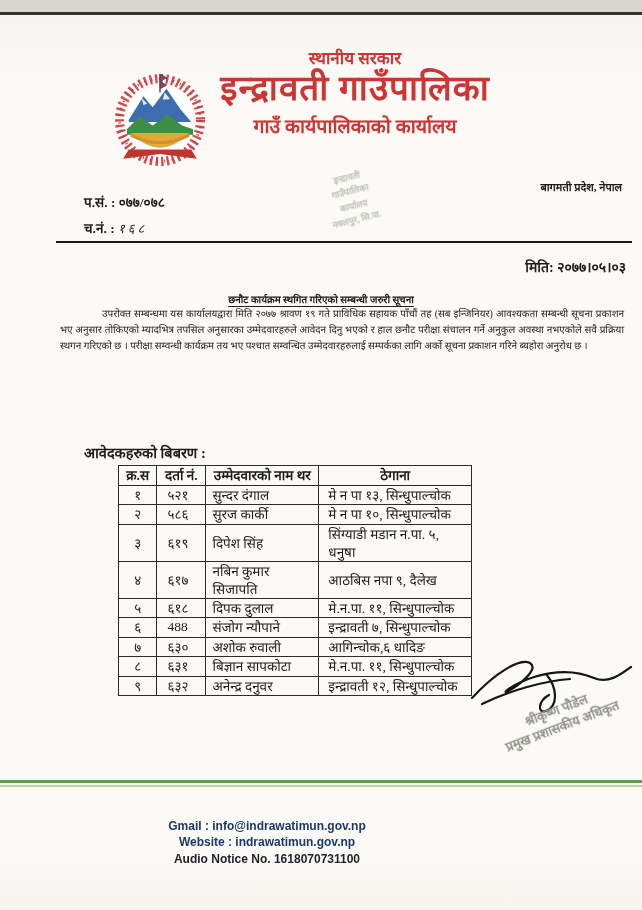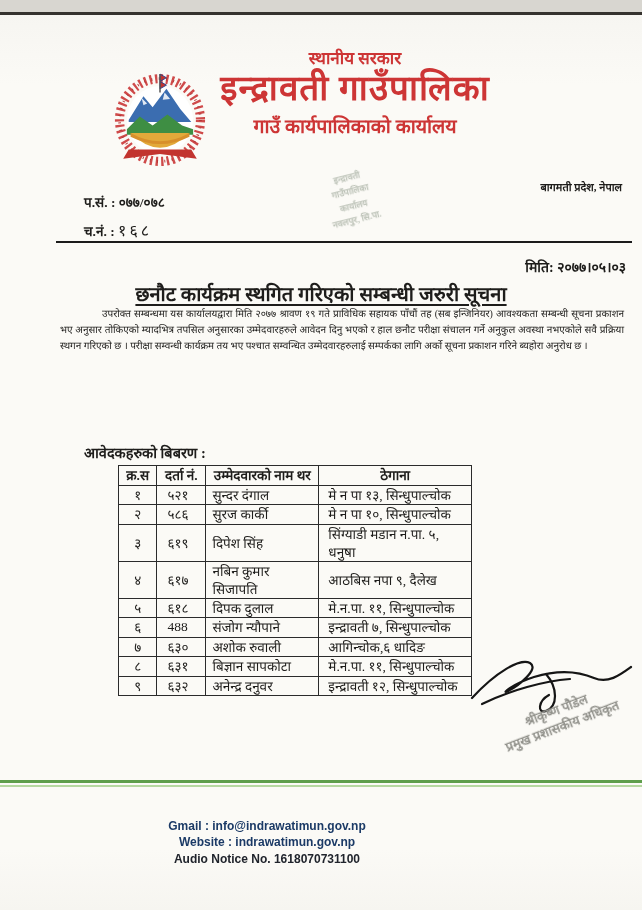--- a/index.html
+++ b/index.html
@@ -15,34 +15,34 @@
   
   .logo { position:absolute; left:114px; top:54px; width:92px; height:110px; }
   .header-block { position:absolute; left:105px; top:34px; width:500px; text-align:center; }
   .gov-label { color:var(--header-red); font-weight:bold; font-size:17px; }
   .muni-name { color:var(--header-red); font-weight:bold; font-size:35px; line-height:1.15; letter-spacing:1px; }
   .office-name { color:var(--header-red); font-weight:bold; font-size:19.5px; margin-top:3px; }
   .location { color:var(--location-maroon); font-weight:bold; font-size:14px; margin-top:3px; }
   .province { position:absolute; right:20px; top:167px; font-weight:bold; font-size:11px; }
 
   .meta-left { position:absolute; left:84px; top:178px; font-size:13.5px; font-weight:bold; line-height:1.9; }
-  .hand-value { font-size:16px; letter-spacing:3px; font-weight:normal;text-align:right; }
+  .hand-value { font-style:italic; font-size:13px; letter-spacing:3px; font-weight:normal;text-align:right; }
 
   .stamp-faint {
     position:absolute; left:292px; top:158px; width:120px; text-align:center;
     transform:rotate(-14deg); color:#7d8a78; opacity:.5; font-size:9px; line-height:1.6;
     filter:blur(.4px); font-weight:bold;
   }
 
   .rule { position:absolute; top:229px; left:56px; width:576px; height:2px; background:#1b1b1b; }
   .date-line { position:absolute; top:245px; right:16px; font-weight:bold; font-size:14px; }
 
   .notice-title {
-    position:absolute; top:268px; left:0; width:642px; text-align:center;
-    font-weight:bold; font-size:20px;
+    position:absolute; top:280px; left:0; width:642px; text-align:center;
+    font-weight:bold; font-size:10px;
     text-decoration:underline; text-underline-offset:3px;
   }
   .notice-body {
     position:absolute; top:294px; left:60px; width:564px;
     font-size:10px; line-height:1.62; text-align:justify; text-indent:42px;
   }
   .table-intro { position:absolute; top:430px; left:84px; font-weight:bold; font-size:14.5px; }
 
   table.applicants { position:absolute; top:453px; left:118px; width:354px; border-collapse:collapse; font-size:13.5px; }
   table.applicants th, table.applicants td { border:1.4px solid #2b2b2b; padding:0 6px; height:19.5px; }

